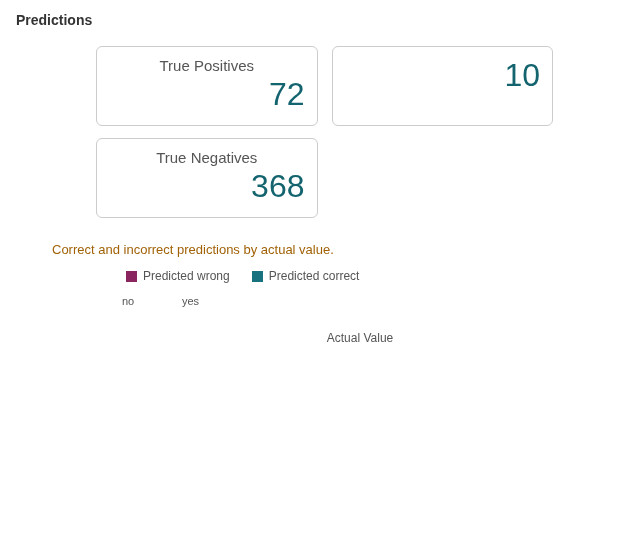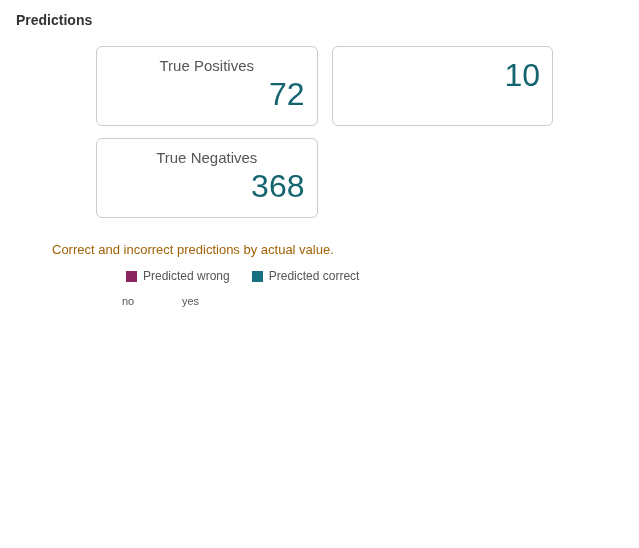--- a/index.html
+++ b/index.html
@@ -145,13 +145,14 @@
     <span class="swatch correct"></span>
     <span>Predicted correct</span>
   </div>
 </div>
 
 <div class="chart-area">
   <div class="xlabels" id="xlabels">
       <div class="xlab">no</div>
       <div class="xlab">yes</div>
     </div>
+  <div class="xaxis-title">Actual Value</div>
 </div>
 
 </body></html>

